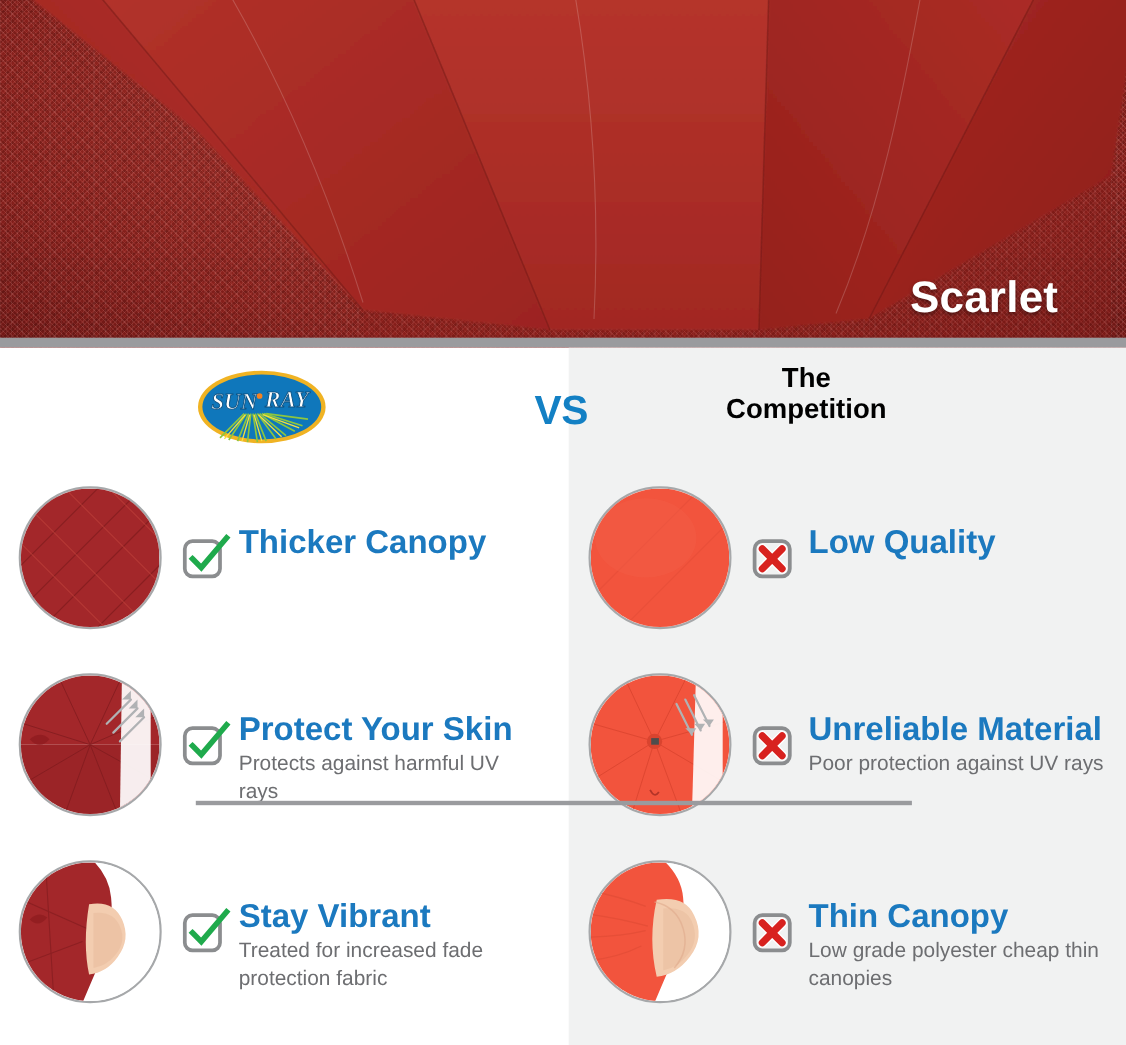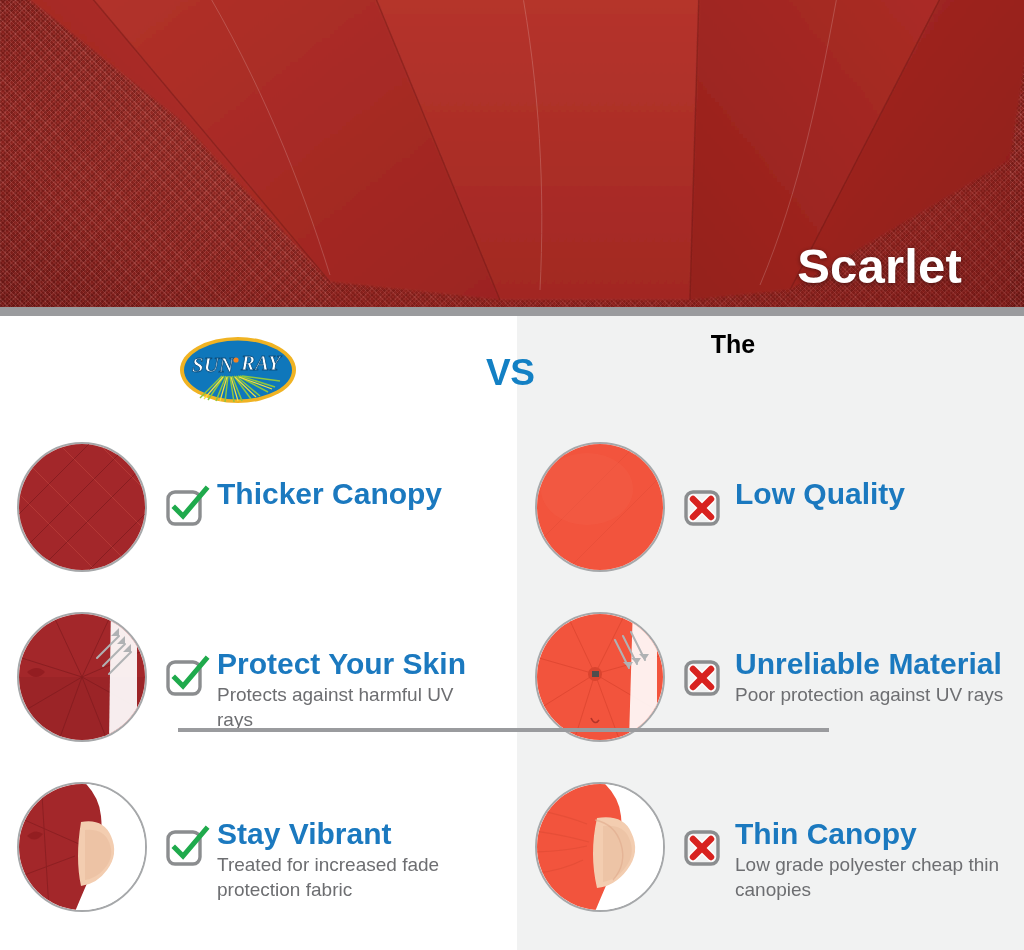--- a/index.html
+++ b/index.html
@@ -47,21 +47,21 @@
       repeating-linear-gradient(90deg, rgba(255,255,255,0.05) 0 1px, transparent 1px 5px);
   }
   .canopy { position: absolute; inset: 0; }
   .canopy svg { display: block; width: 1024px; height: 316px; }
 
   .hero-label {
     position: absolute;
     right: 62px;
     bottom: 22px;
     color: #ffffff;
-    font-size: 49px;
+    font-size: 40px;
     font-weight: bold;
     letter-spacing: 0.2px;
     text-shadow: 0 1px 4px rgba(0,0,0,0.45);
     z-index: 5;
   }
   .hero-bottom-bar {
     position: absolute;
     left: 0; bottom: 0;
     width: 1024px; height: 9px;
     background: #9a9b9e;
@@ -274,20 +274,21 @@
             <text x="63" y="38" font-size="21" stroke="#0a4f80" stroke-width="0.8">RAY</text>
           </g>
           <circle cx="58" cy="28" r="2.6" fill="#f58220"></circle>
         </svg>
       </div>
 
       <div class="vs">VS</div>
 
       <div class="comp-title">
         <span>The</span>
+        <span>Competition</span>
       </div>
     </div>
 
     <div class="rule"></div>
 
     <div class="rows">
 
       <div class="row">
         <div class="col left">
           <div class="thumb">

